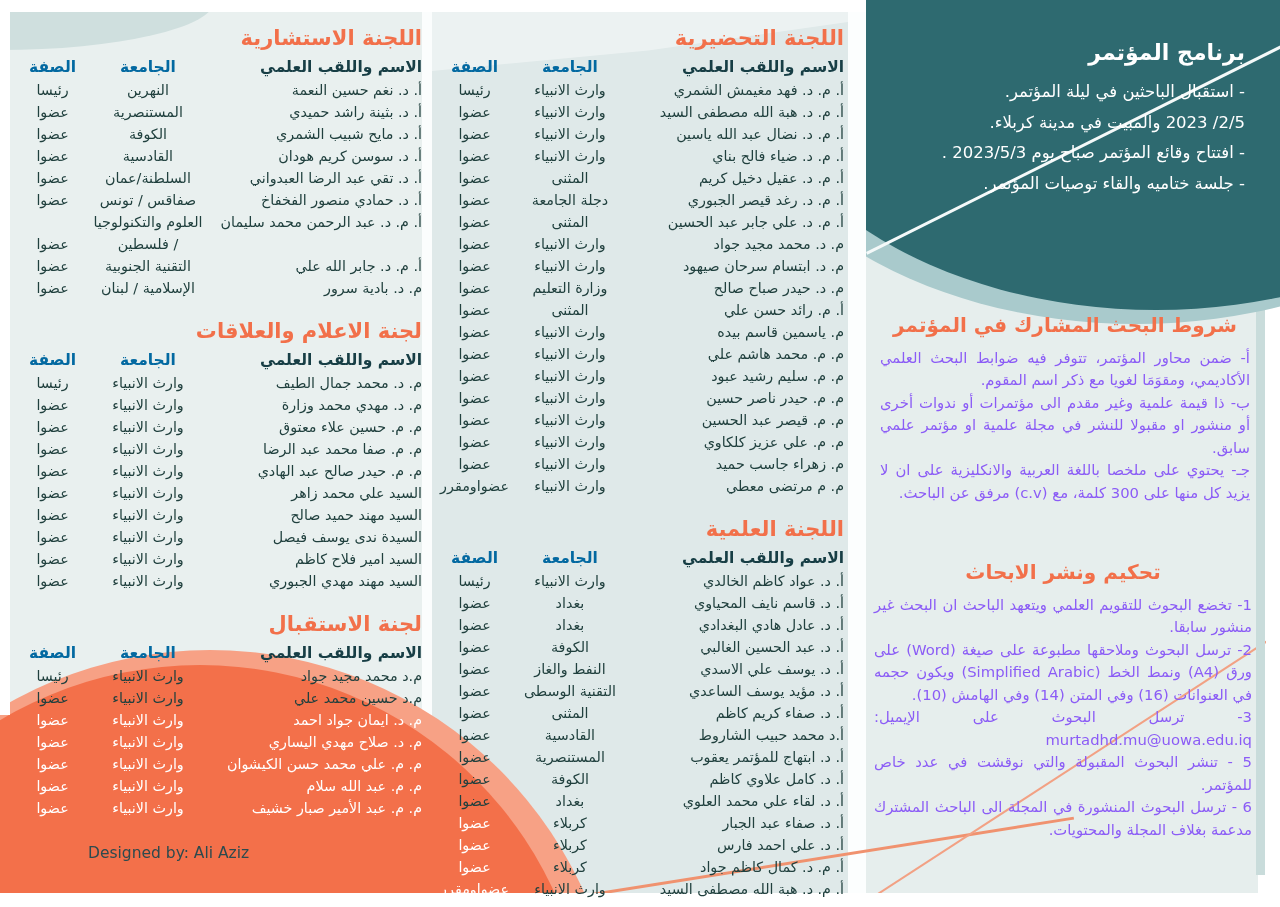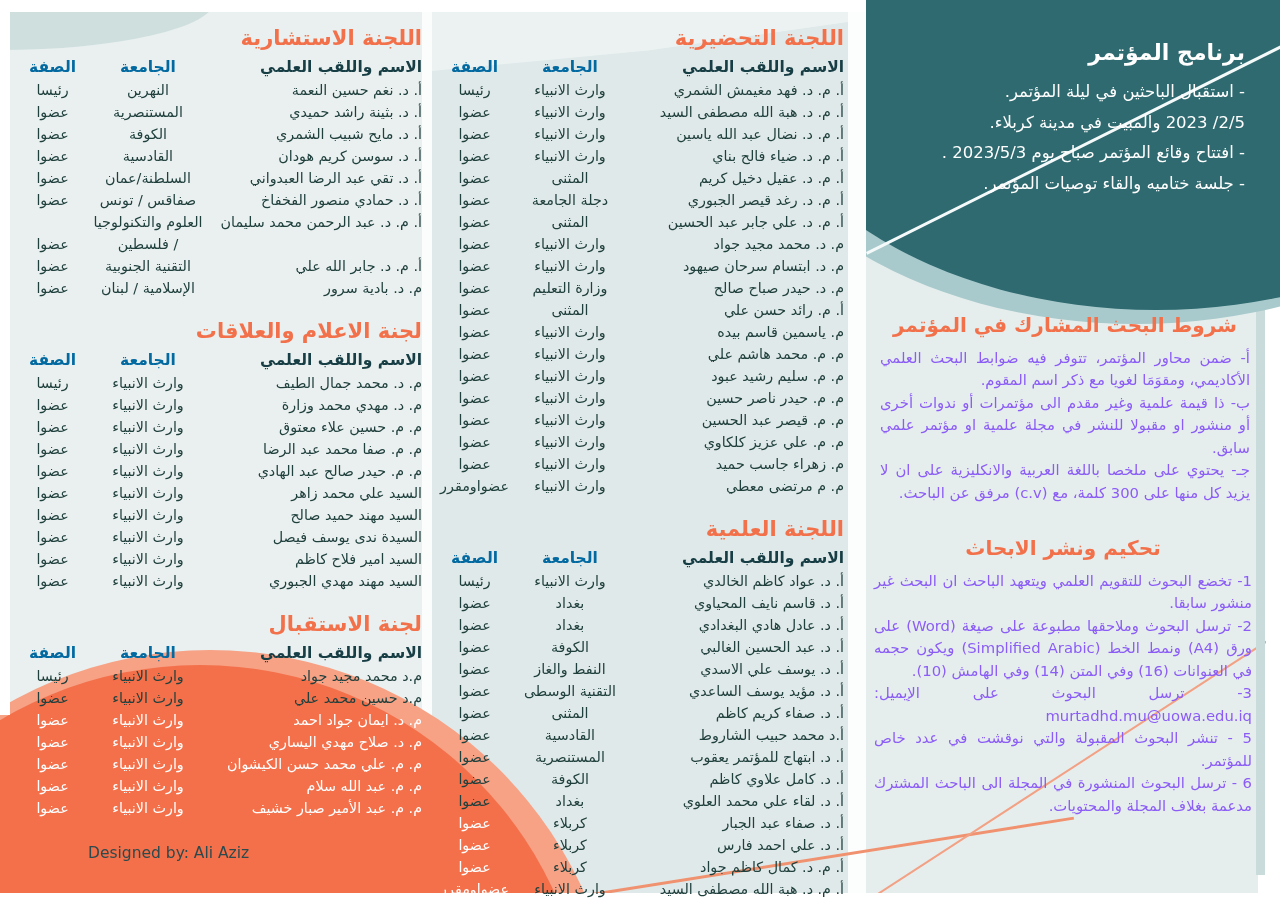--- a/index.html
+++ b/index.html
@@ -55,21 +55,21 @@
   .advisory-table tr:nth-child(7) td.c-role{vertical-align:bottom;}
   
   .reception-table tbody tr:nth-child(n+3) td{color:#ffffff;}
   .scientific-table tbody tr:nth-child(n+12) td.c-role{color:#ffffff;}
   
   .program{position:absolute;left:895px;top:40px;width:350px;z-index:6;direction:rtl;color:#ffffff;text-align:right;}
   .program h2{margin:0 0 12px;font-size:22px;font-weight:700;}
   .prog-line{font-size:16.5px;line-height:1.85;font-weight:500;}
   .r-block{position:absolute;z-index:6;direction:rtl;}
   .conditions{left:880px;top:313px;width:370px;}
-  .publication{left:874px;top:536px;width:378px;}
+  .publication{left:874px;top:560px;width:378px;}
   .r-head{margin:0 0 10px;text-align:center;color:#f2704a;font-size:20px;font-weight:700;}
   .para{font-size:14.8px;line-height:1.52;color:#8b5cf6;text-align:justify;font-weight:500;}
   
   .designed{position:absolute;left:88px;top:844px;z-index:6;direction:ltr;
             font-size:15.5px;color:#2c4a4e;font-weight:500;}
 </style>
 </head>
 <body>
 
 <div class="panel bg-left"></div>

